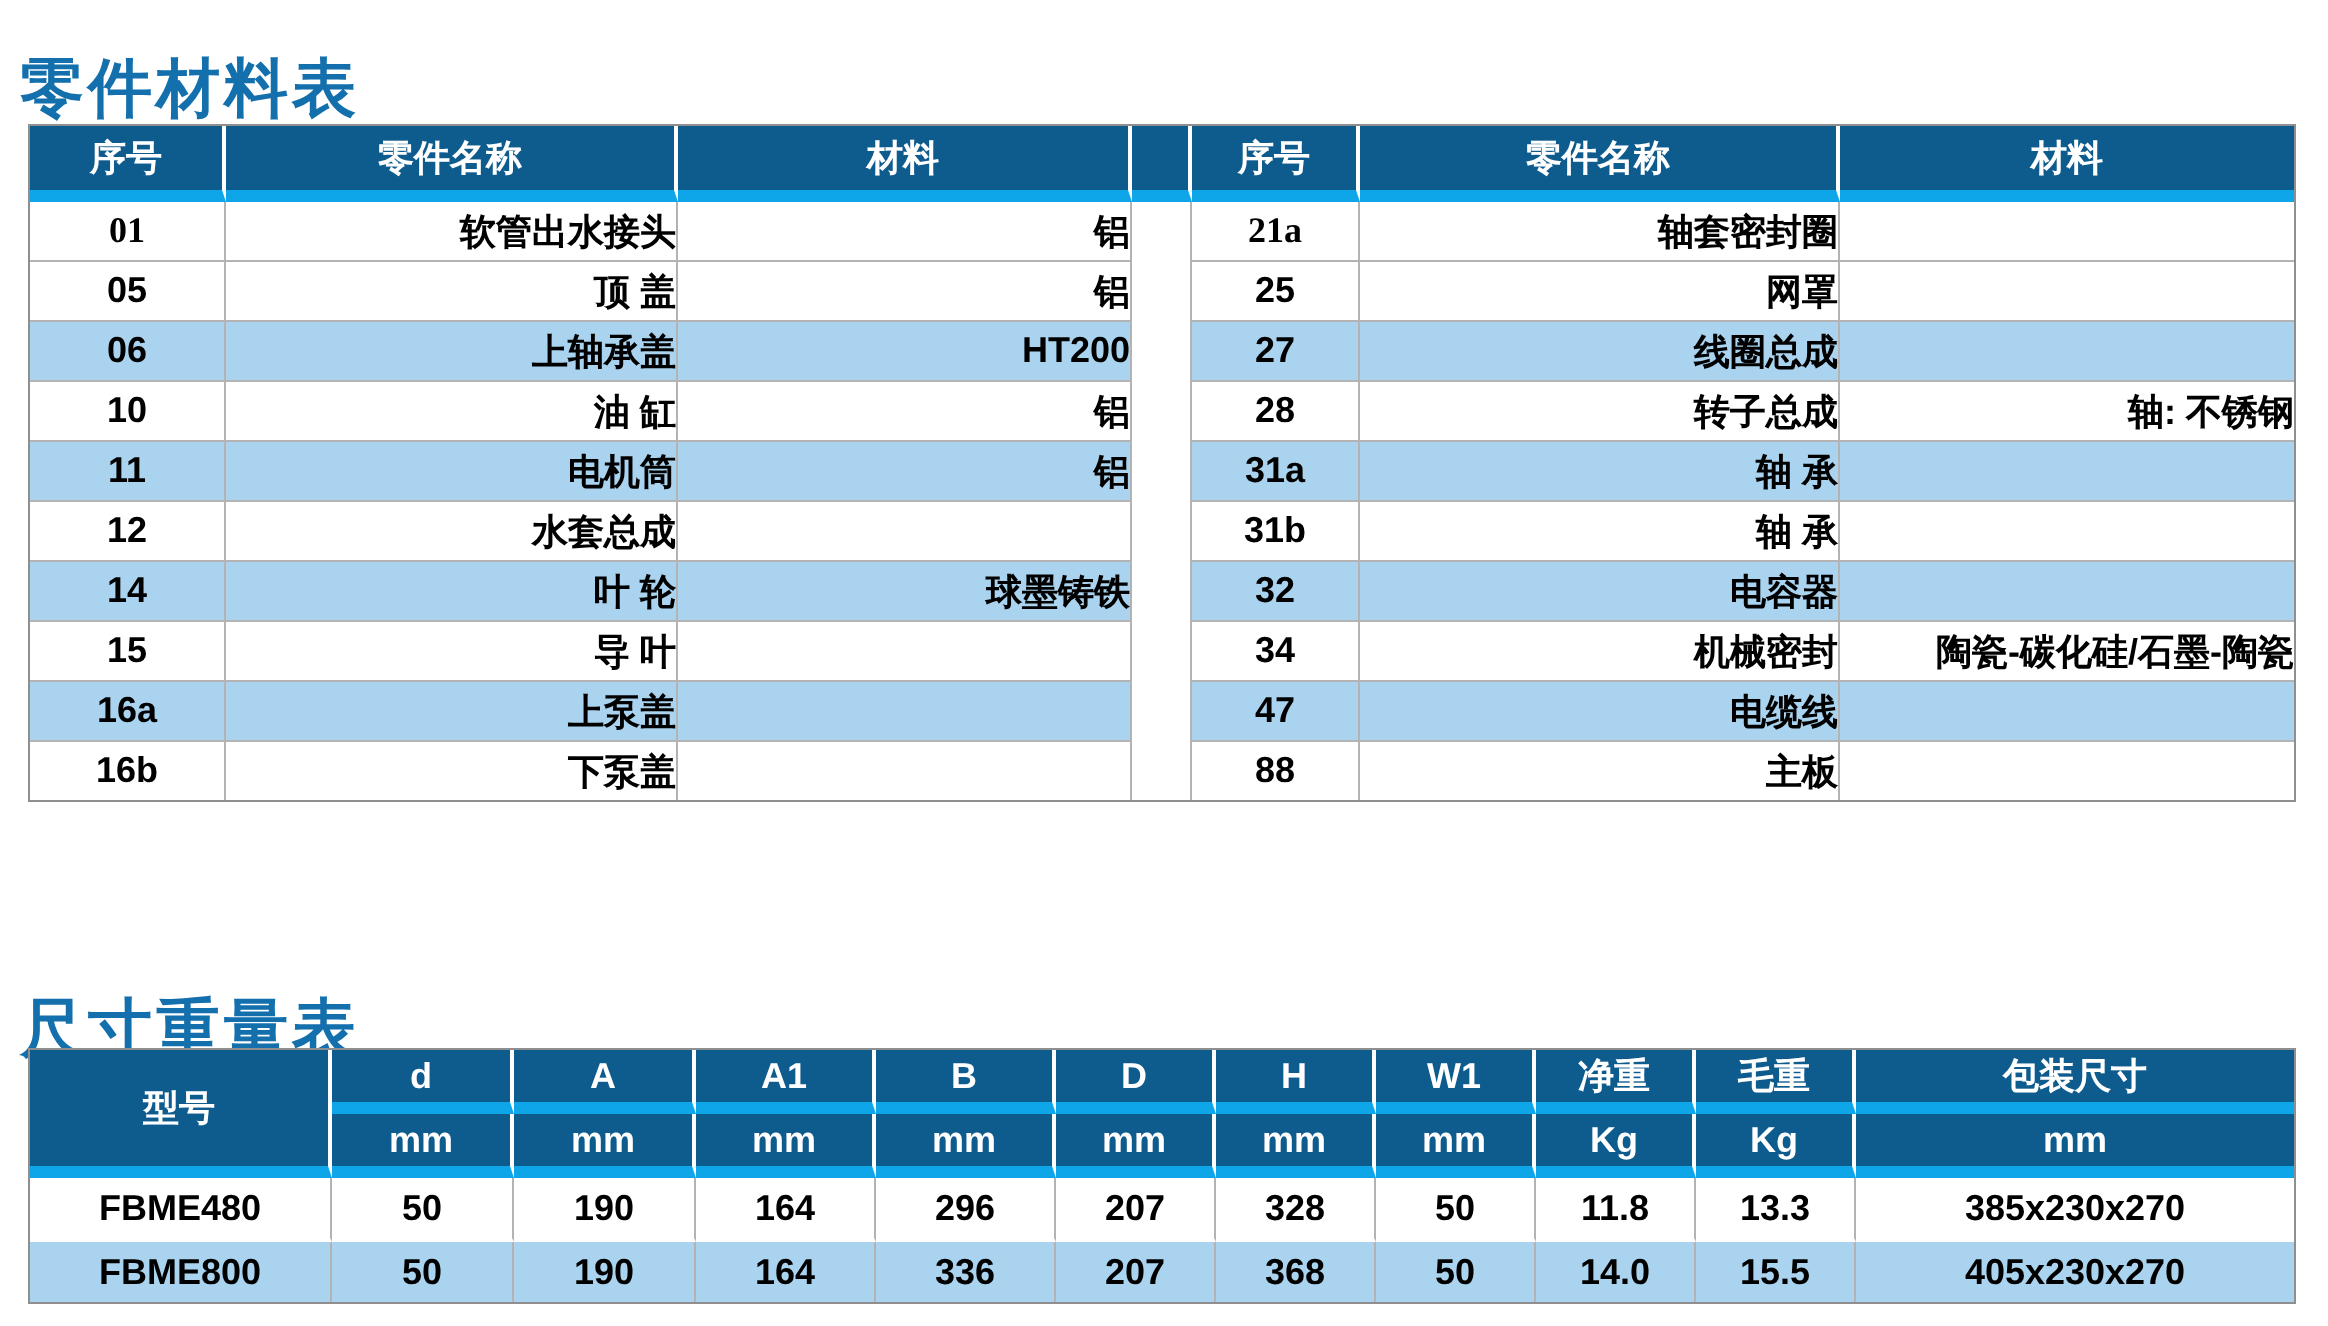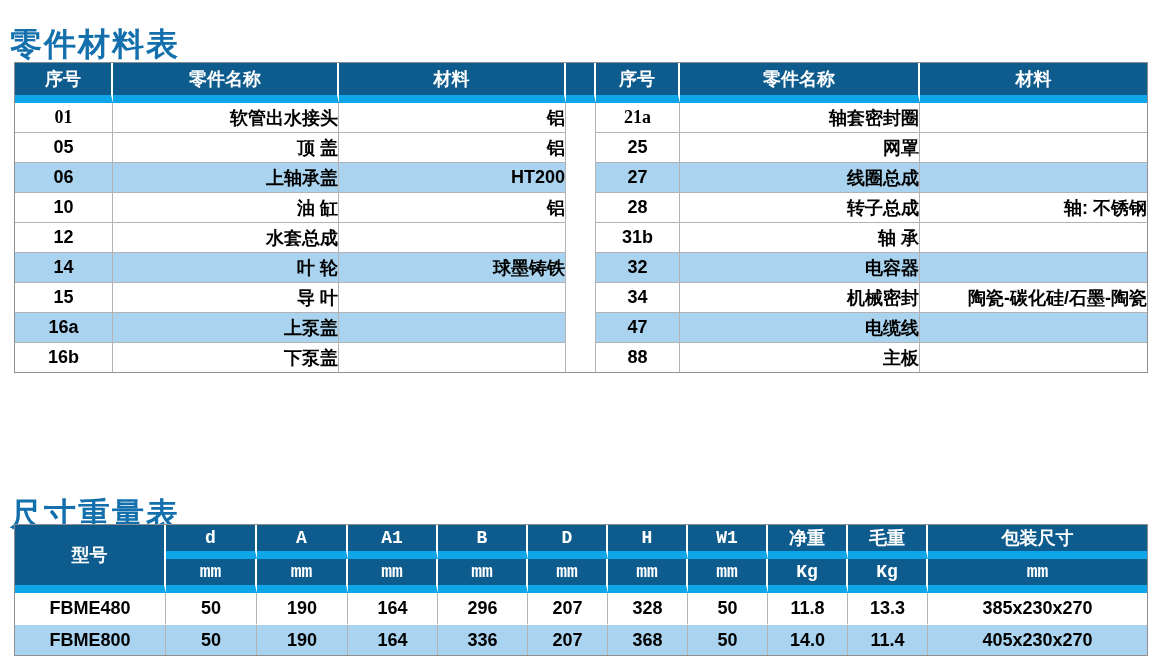--- a/index.html
+++ b/index.html
@@ -33,22 +33,21 @@
     border-collapse:separate; border-spacing:0;
     border:1px solid var(--outer-border);
   }
   th, td { padding:0; overflow:hidden; white-space:nowrap; }
 
   
   th {
     background:var(--header-bg); color:#ffffff;
     font-size:18px; font-weight:bold; text-align:center;
     border-right:2px solid #ffffff;
-    border-bottom:8px solid #0ea5e9;
-    font-family:Liberation Mono, monospace;
+    border-bottom:6px solid #0ea5e9;
   }
   th:last-child { border-right:none; }
 
   
   td {
     font-size:18px; font-weight:bold; color:#000000;
     border-right:1px solid var(--cell-border);
     border-bottom:1px solid var(--cell-border);
     background:#ffffff; text-align:center;
   }
@@ -131,20 +130,29 @@
         </tr>
         <tr>
           <td class="cell-no">10</td>
           <td class="cell-name">油 缸</td>
           <td class="cell-mat">铝</td>
           <td class="spacer"></td>
           <td class="cell-no">28</td>
           <td class="cell-name">转子总成</td>
           <td class="cell-mat">轴: 不锈钢</td>
         </tr>
+        <tr class="band">
+          <td class="cell-no">11</td>
+          <td class="cell-name">电机筒</td>
+          <td class="cell-mat">铝</td>
+          <td class="spacer"></td>
+          <td class="cell-no">31a</td>
+          <td class="cell-name">轴 承</td>
+          <td class="cell-mat"></td>
+        </tr>
         <tr>
           <td class="cell-no">12</td>
           <td class="cell-name">水套总成</td>
           <td class="cell-mat"></td>
           <td class="spacer"></td>
           <td class="cell-no">31b</td>
           <td class="cell-name">轴 承</td>
           <td class="cell-mat"></td>
         </tr>
         <tr class="band">
@@ -248,18 +256,18 @@
         <tr class="band">
           <td>FBME800</td>
           <td>50</td>
           <td>190</td>
           <td>164</td>
           <td>336</td>
           <td>207</td>
           <td>368</td>
           <td>50</td>
           <td>14.0</td>
-          <td>11.4</td>
+          <td>15.5</td>
           <td>405x230x270</td>
         </tr>
       </tbody>
   </table>
 </div>
 
 </body></html>

